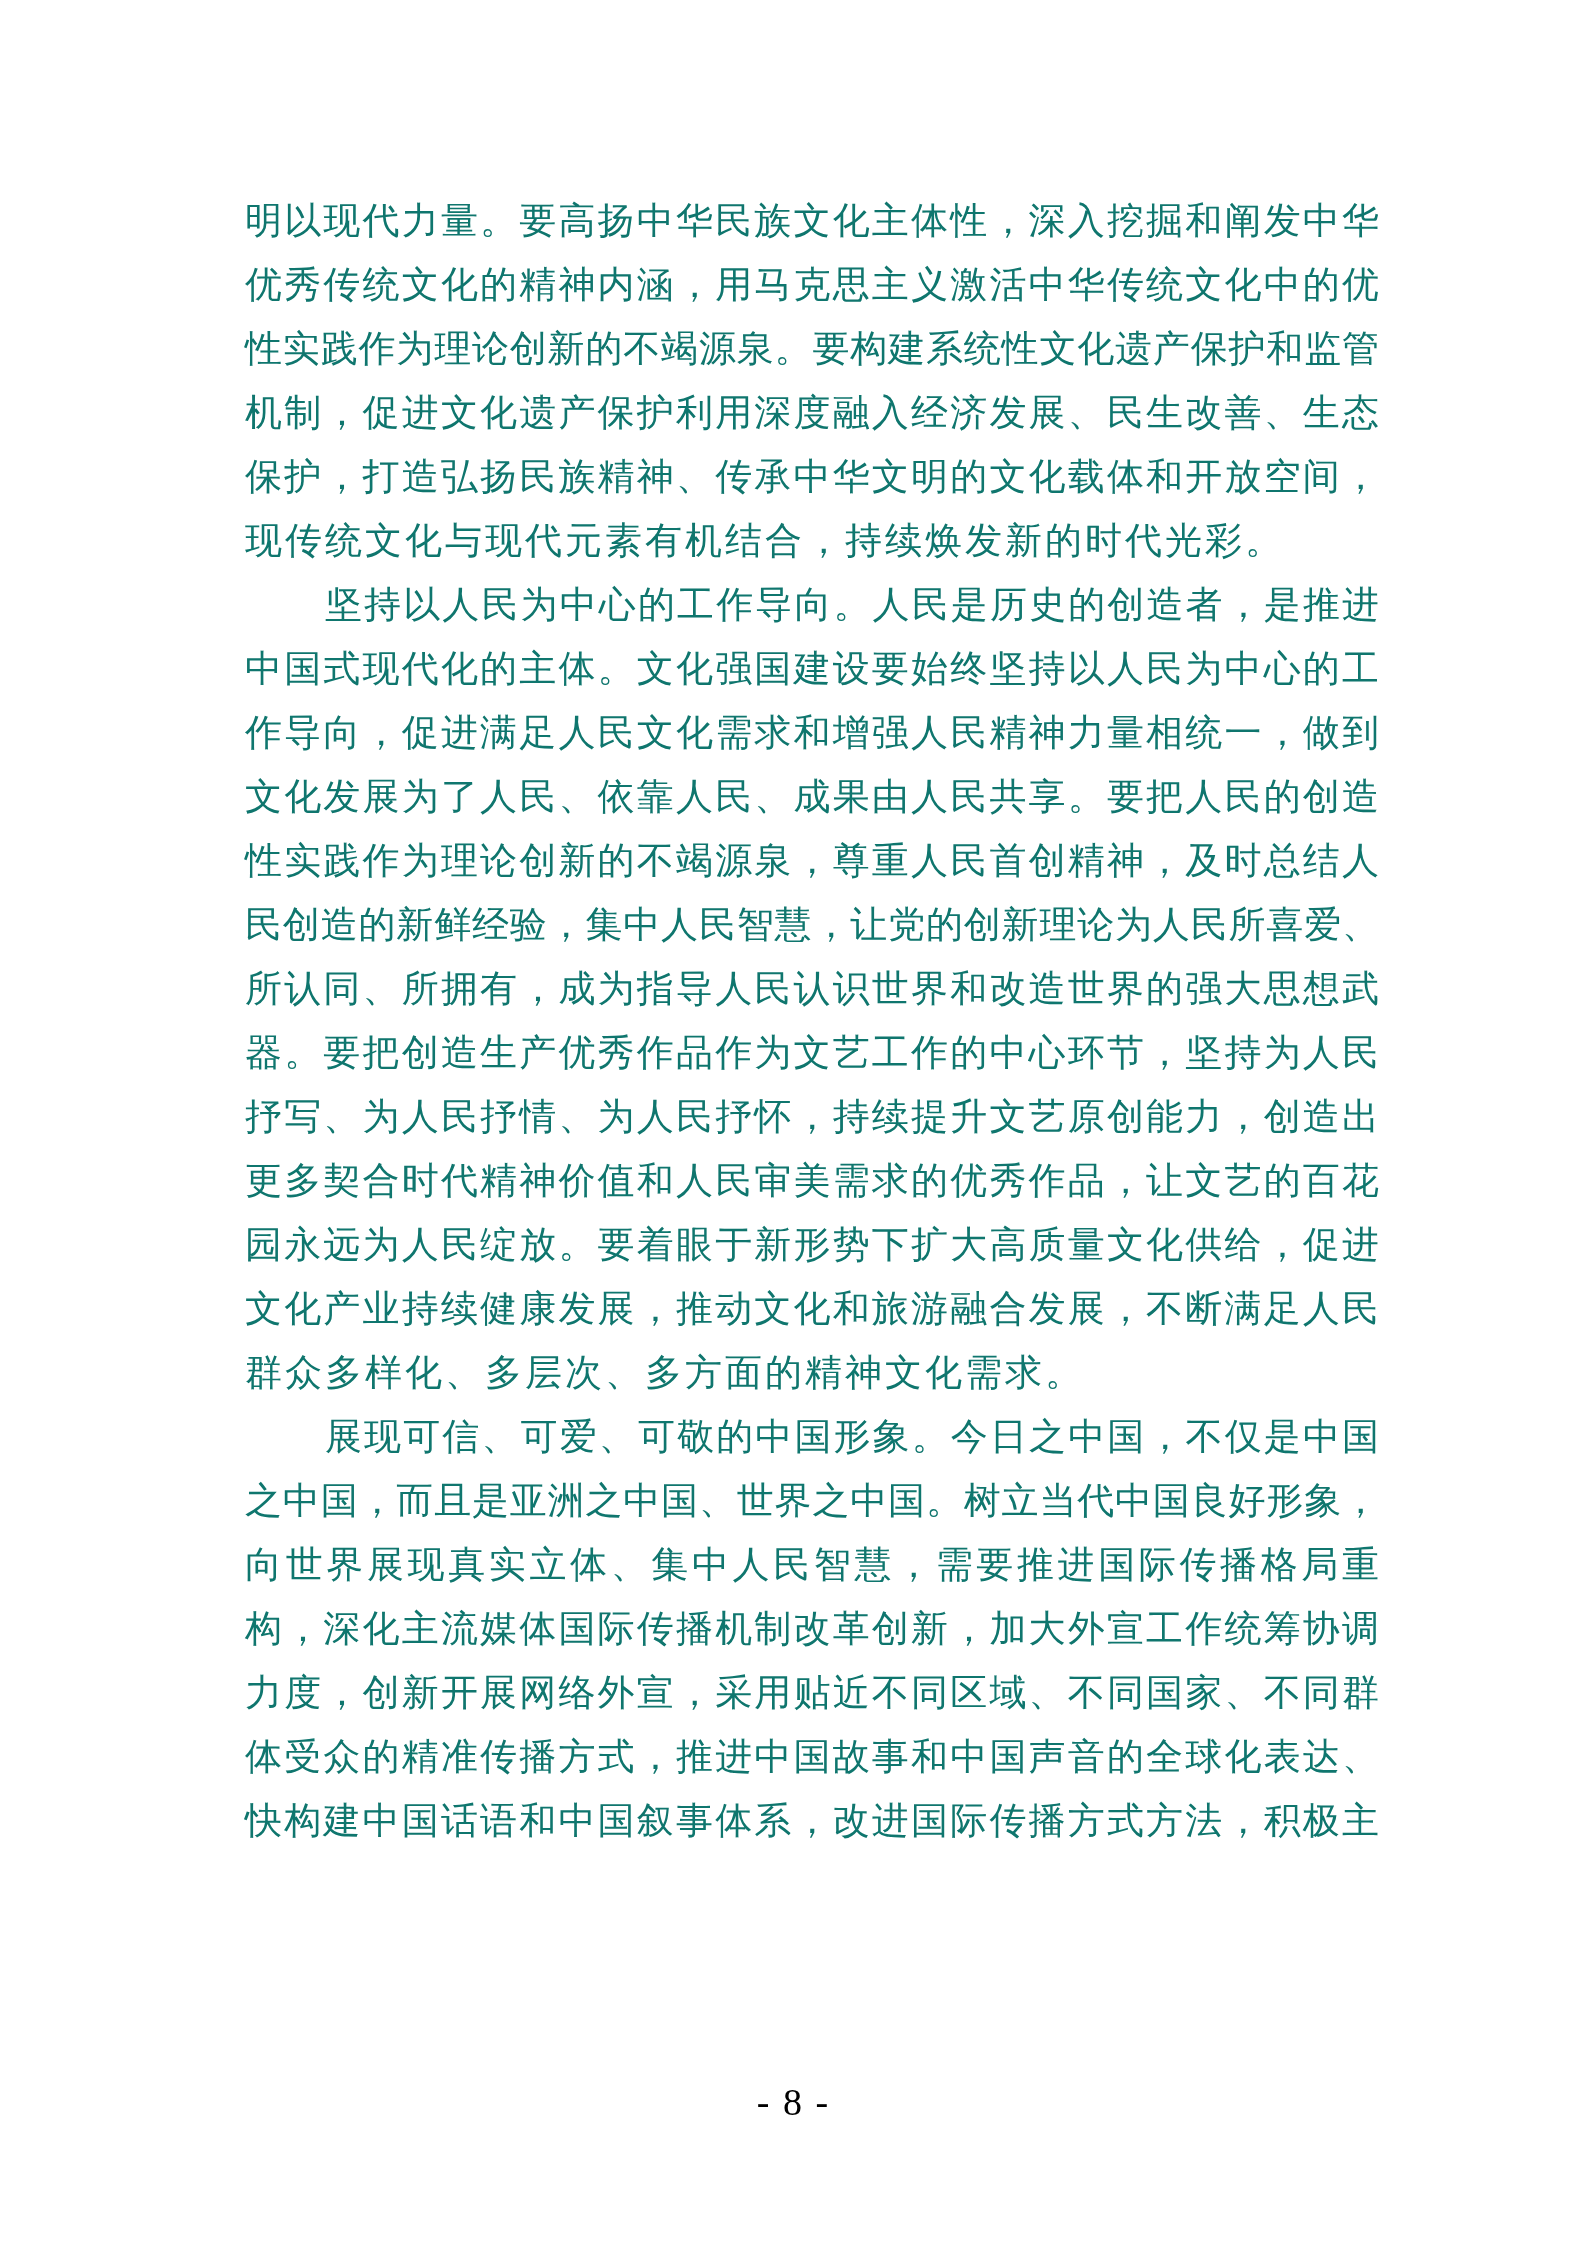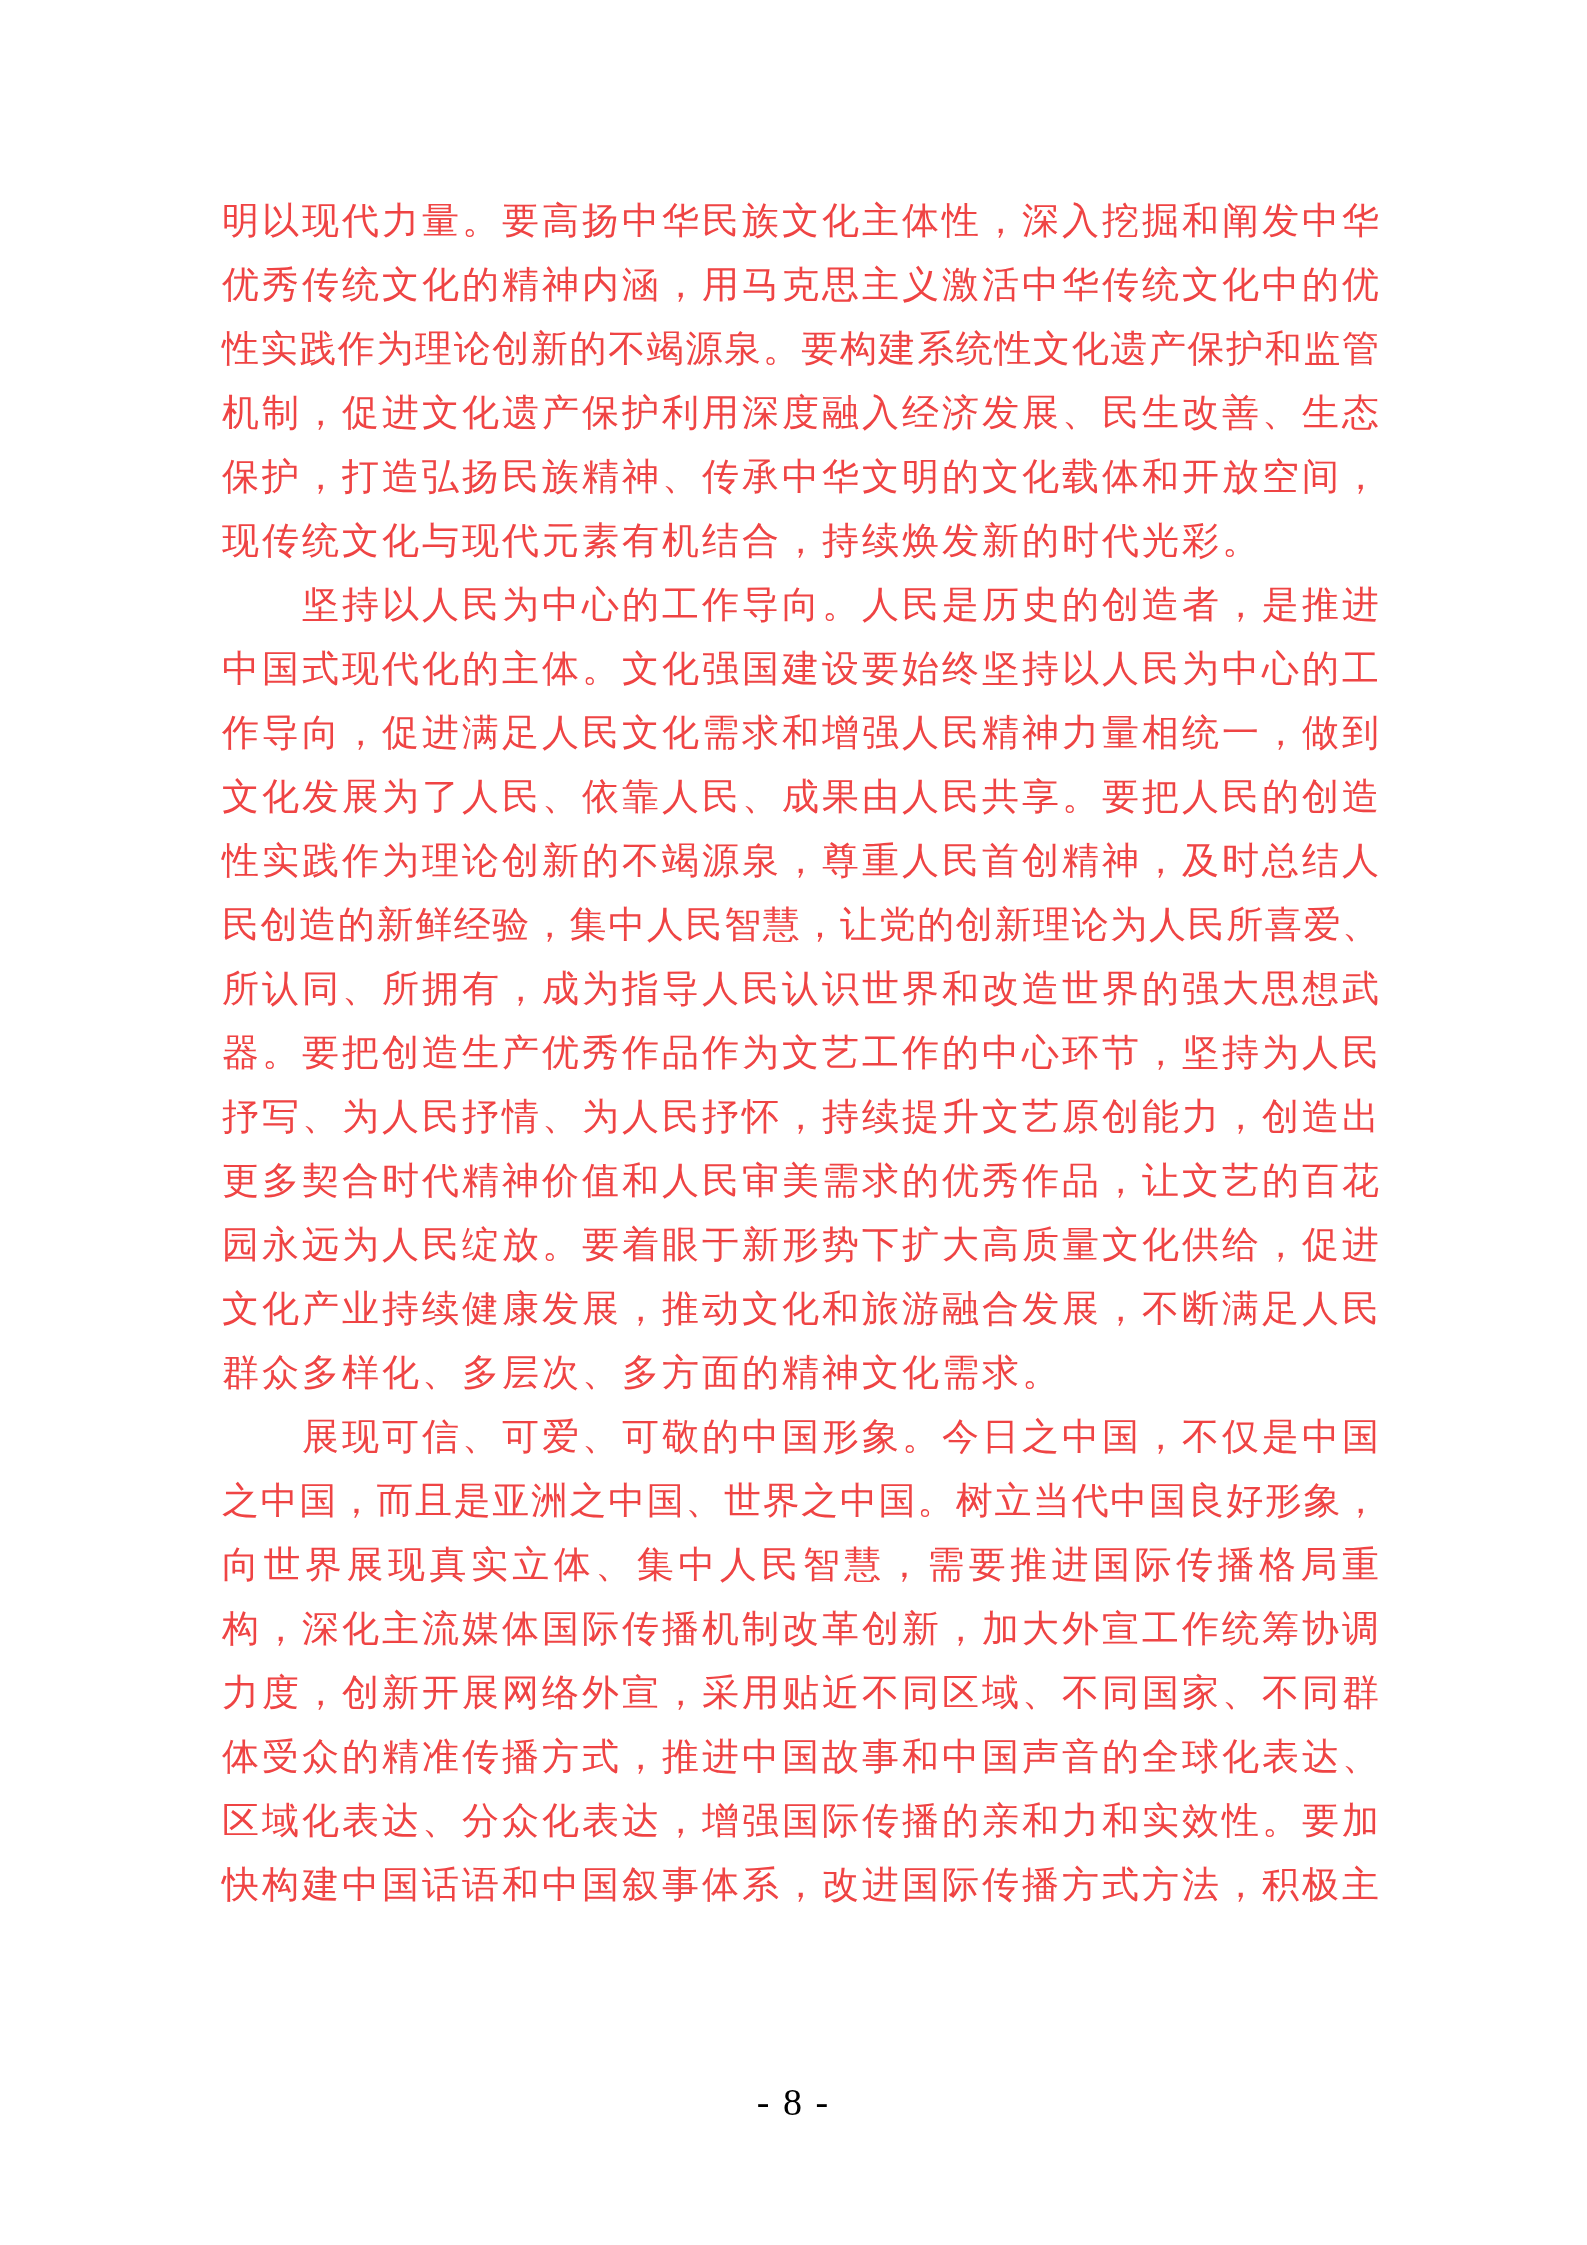--- a/index.html
+++ b/index.html
@@ -19,26 +19,27 @@
   .text-block {
     position: absolute;
     left: 222px;
     top: 189px;
     width: 1157px;
   }
   .line {
     height: 64px;
     line-height: 64px;
     font-size: 37px;
-    color: #ef4444;
+    color: #0f766e;
     text-align: justify;
     text-align-last: justify;
     text-justify: inter-character;
     white-space: normal;
     overflow: visible;
+    margin-left: 23px;
   }
   .line.indent {
     padding-left: 80px;
   }
   .line.short {
     text-align: right;
     text-align-last: left;
     letter-spacing: 3px;
   }
   .footer {
@@ -79,19 +80,18 @@
       <div class="line">更多契合时代精神价值和人民审美需求的优秀作品，让文艺的百花</div>
       <div class="line">园永远为人民绽放。要着眼于新形势下扩大高质量文化供给，促进</div>
       <div class="line">文化产业持续健康发展，推动文化和旅游融合发展，不断满足人民</div>
       <div class="line short">群众多样化、多层次、多方面的精神文化需求。</div>
       <div class="line indent">展现可信、可爱、可敬的中国形象。今日之中国，不仅是中国</div>
       <div class="line">之中国，而且是亚洲之中国、世界之中国。树立当代中国良好形象，</div>
       <div class="line">向世界展现真实立体、集中人民智慧，需要推进国际传播格局重</div>
       <div class="line">构，深化主流媒体国际传播机制改革创新，加大外宣工作统筹协调</div>
       <div class="line">力度，创新开展网络外宣，采用贴近不同区域、不同国家、不同群</div>
       <div class="line">体受众的精准传播方式，推进中国故事和中国声音的全球化表达、</div>
-      <div class="line">区域化表达、分众化表达，增强国际传播的亲和力和实效性。要加</div>
       <div class="line">快构建中国话语和中国叙事体系，改进国际传播方式方法，积极主</div>
     </div>
   <div class="footer">
     <span class="page-number">- 8 -</span>
   </div>
 </div>
 
 </body></html>

